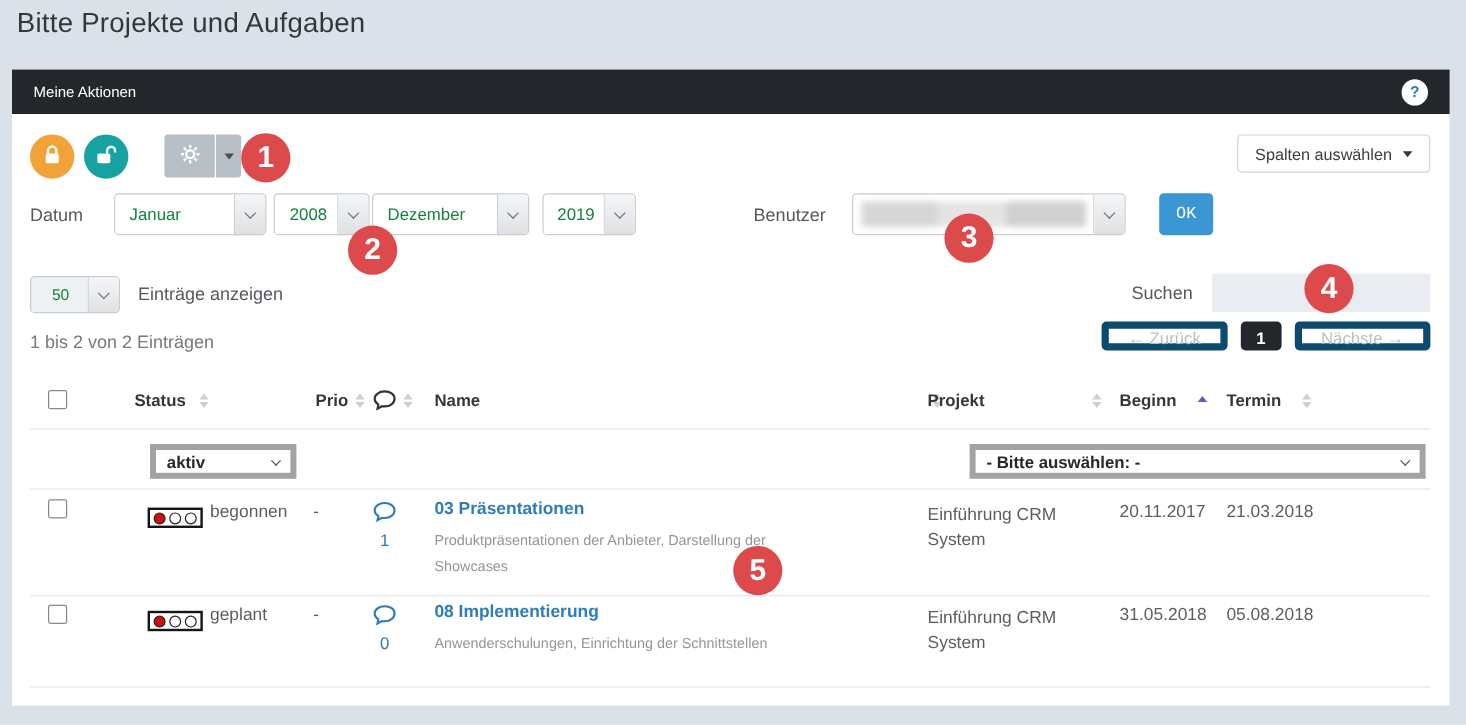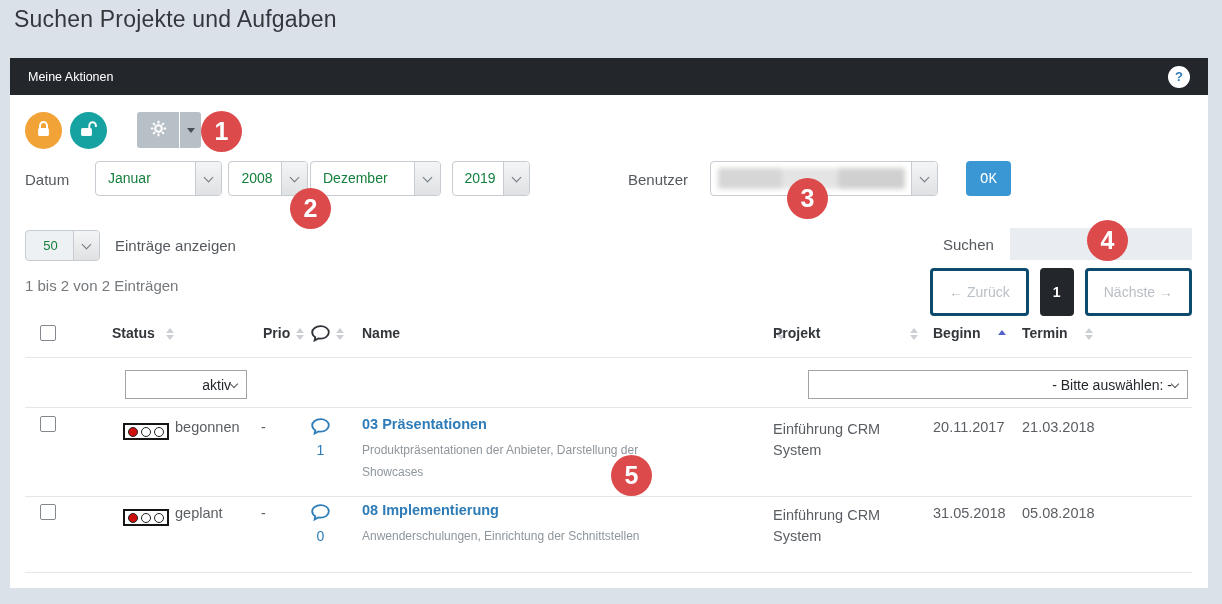--- a/index.html
+++ b/index.html
@@ -65,37 +65,37 @@
   .blob.b{width:30%;background:#e4e4e4}
   .blob.c{width:36%;background:#d0d0d0}
   .dash{position:absolute;font-size:15px;color:#55595e}
   .ok{position:absolute;left:956px;top:66px;width:45px;height:35px;background:#3a97d3;
     color:#fff;border:none;border-radius:4px;font-size:14px;cursor:pointer;font-family:Liberation Mono, monospace}
 
   .search{position:absolute;left:1000px;top:133px;width:182px;height:32px;background:#e9edf1;
     border:none;box-sizing:border-box;padding:0 8px;font-size:14px;color:#333;font-family:inherit}
   .info{left:15px;top:182px;color:#75797d}
   .pagination{position:absolute;right:16px;top:173px;display:flex;gap:11px;align-items:center}
-  .pg{height:48px;border-radius:4px;font-size:14px;border:3px solid #0c4a6e;background:#fff;
+  .pg{height:24px;border-radius:4px;font-size:14px;border:6px solid #0c4a6e;background:#fff;
     color:#b9bfc6;padding:0 16px;cursor:pointer;font-family:inherit}
   .pg.cur{background:#23272c;color:#fff;border-color:#23272c;width:34px;padding:0;font-weight:700}
 
   
   .th{position:absolute;font-size:14px;font-weight:700;color:#33373b;white-space:nowrap;cursor:pointer}
   .sort{position:absolute;display:flex;flex-direction:column;gap:2px;cursor:pointer}
   .sort i{display:block;width:0;height:0;border-left:4px solid transparent;border-right:4px solid transparent}
   .sort .u{border-bottom:5px solid #ccd0d4}
   .sort .d{border-top:5px solid #ccd0d4}
   .sort.active .u{border-bottom-color:#5562c9}
   .cb{position:absolute;appearance:none;-webkit-appearance:none;width:16px;height:16px;
     border:1px solid #83898f;background:#fff;border-radius:2px;margin:0;cursor:pointer}
   .hline{position:absolute;left:15px;right:16px;height:1px;background:#e4e7ea}
   .native-sel{position:absolute;box-sizing:border-box;height:29px;background:#fff;
-    border:1px solid #a3a3a3;display:flex;align-items:center;justify-content:flex-end;
-    padding:0 9px;font-size:14px;font-weight:400;color:#24282c;cursor:pointer}
+    border:5px solid #a3a3a3;display:flex;align-items:center;justify-content:space-between;
+    padding:0 9px;font-size:14px;font-weight:700;color:#24282c;cursor:pointer}
   .native-sel .chev{width:5px;height:5px;border-width:1.4px;border-color:#555;margin-top:-1px}
 
   .light{position:absolute;width:46px;height:17px;border:2px solid #151515;background:#fff;
     display:flex;align-items:center;justify-content:space-between;padding:0 3px;box-sizing:border-box}
   .dot{width:10px;height:10px;border-radius:50%;border:1.5px solid #222;box-sizing:border-box;background:#fff}
   .dot.red{background:#cf0e0e}
 
   .cell{position:absolute;font-size:14.5px;color:#5a5e63;white-space:nowrap}
   .cell.wrap{white-space:normal;width:118px;line-height:21px}
   .name-block{position:absolute}
@@ -105,21 +105,21 @@
   .bubble.dark{color:#2f3337;cursor:pointer}
   .ccount{position:absolute;font-size:14px;color:#2e7cb8;width:19px;text-align:center;cursor:pointer}
 
   .badge{position:absolute;width:41px;height:41px;border-radius:50%;background:#dc4a4b;
     color:#fff;font-size:25px;font-weight:700;display:flex;align-items:center;
     justify-content:center;z-index:20;font-family:inherit}
 </style>
 </head>
 <body>
 
-<h1 class="page-title">Suchen Projekte und Aufgaben</h1>
+<h1 class="page-title">Bitte Projekte und Aufgaben</h1>
 
 <section class="panel">
   <header class="panel-head">
     <span>Meine Aktionen</span>
     <button class="help">?</button>
   </header>
 
   <div class="panel-body">
 
     <button class="lock orange">
@@ -148,20 +148,24 @@
                 <path d="M8.5 .8v2.6M8.5 13.6v2.6M.8 8.5h2.6M13.6 8.5h2.6M3.1 3.1l1.9 1.9M12 12l1.9 1.9M13.9 3.1 12 5M5 12l-1.9 1.9"></path>
               </g>
             </svg>
         </span>
       </button>
       <button class="gear-caret">
         <span class="tri-down"></span>
       </button>
     </div>
 
+    <button class="columns-btn">
+      <span>Spalten auswählen</span>
+      <span class="tri-down"></span>
+    </button>
 
     <span class="lbl" style="left:15px;top:76px">Datum</span>
 
     <div class="sel" style="left:85px;top:66px;width:127px">
       <span class="sel-label">Januar</span>
       <span class="sel-btn">
           <i class="chev"></i>
         </span>
     </div>
     <div class="sel" style="left:218px;top:66px;width:80px">

